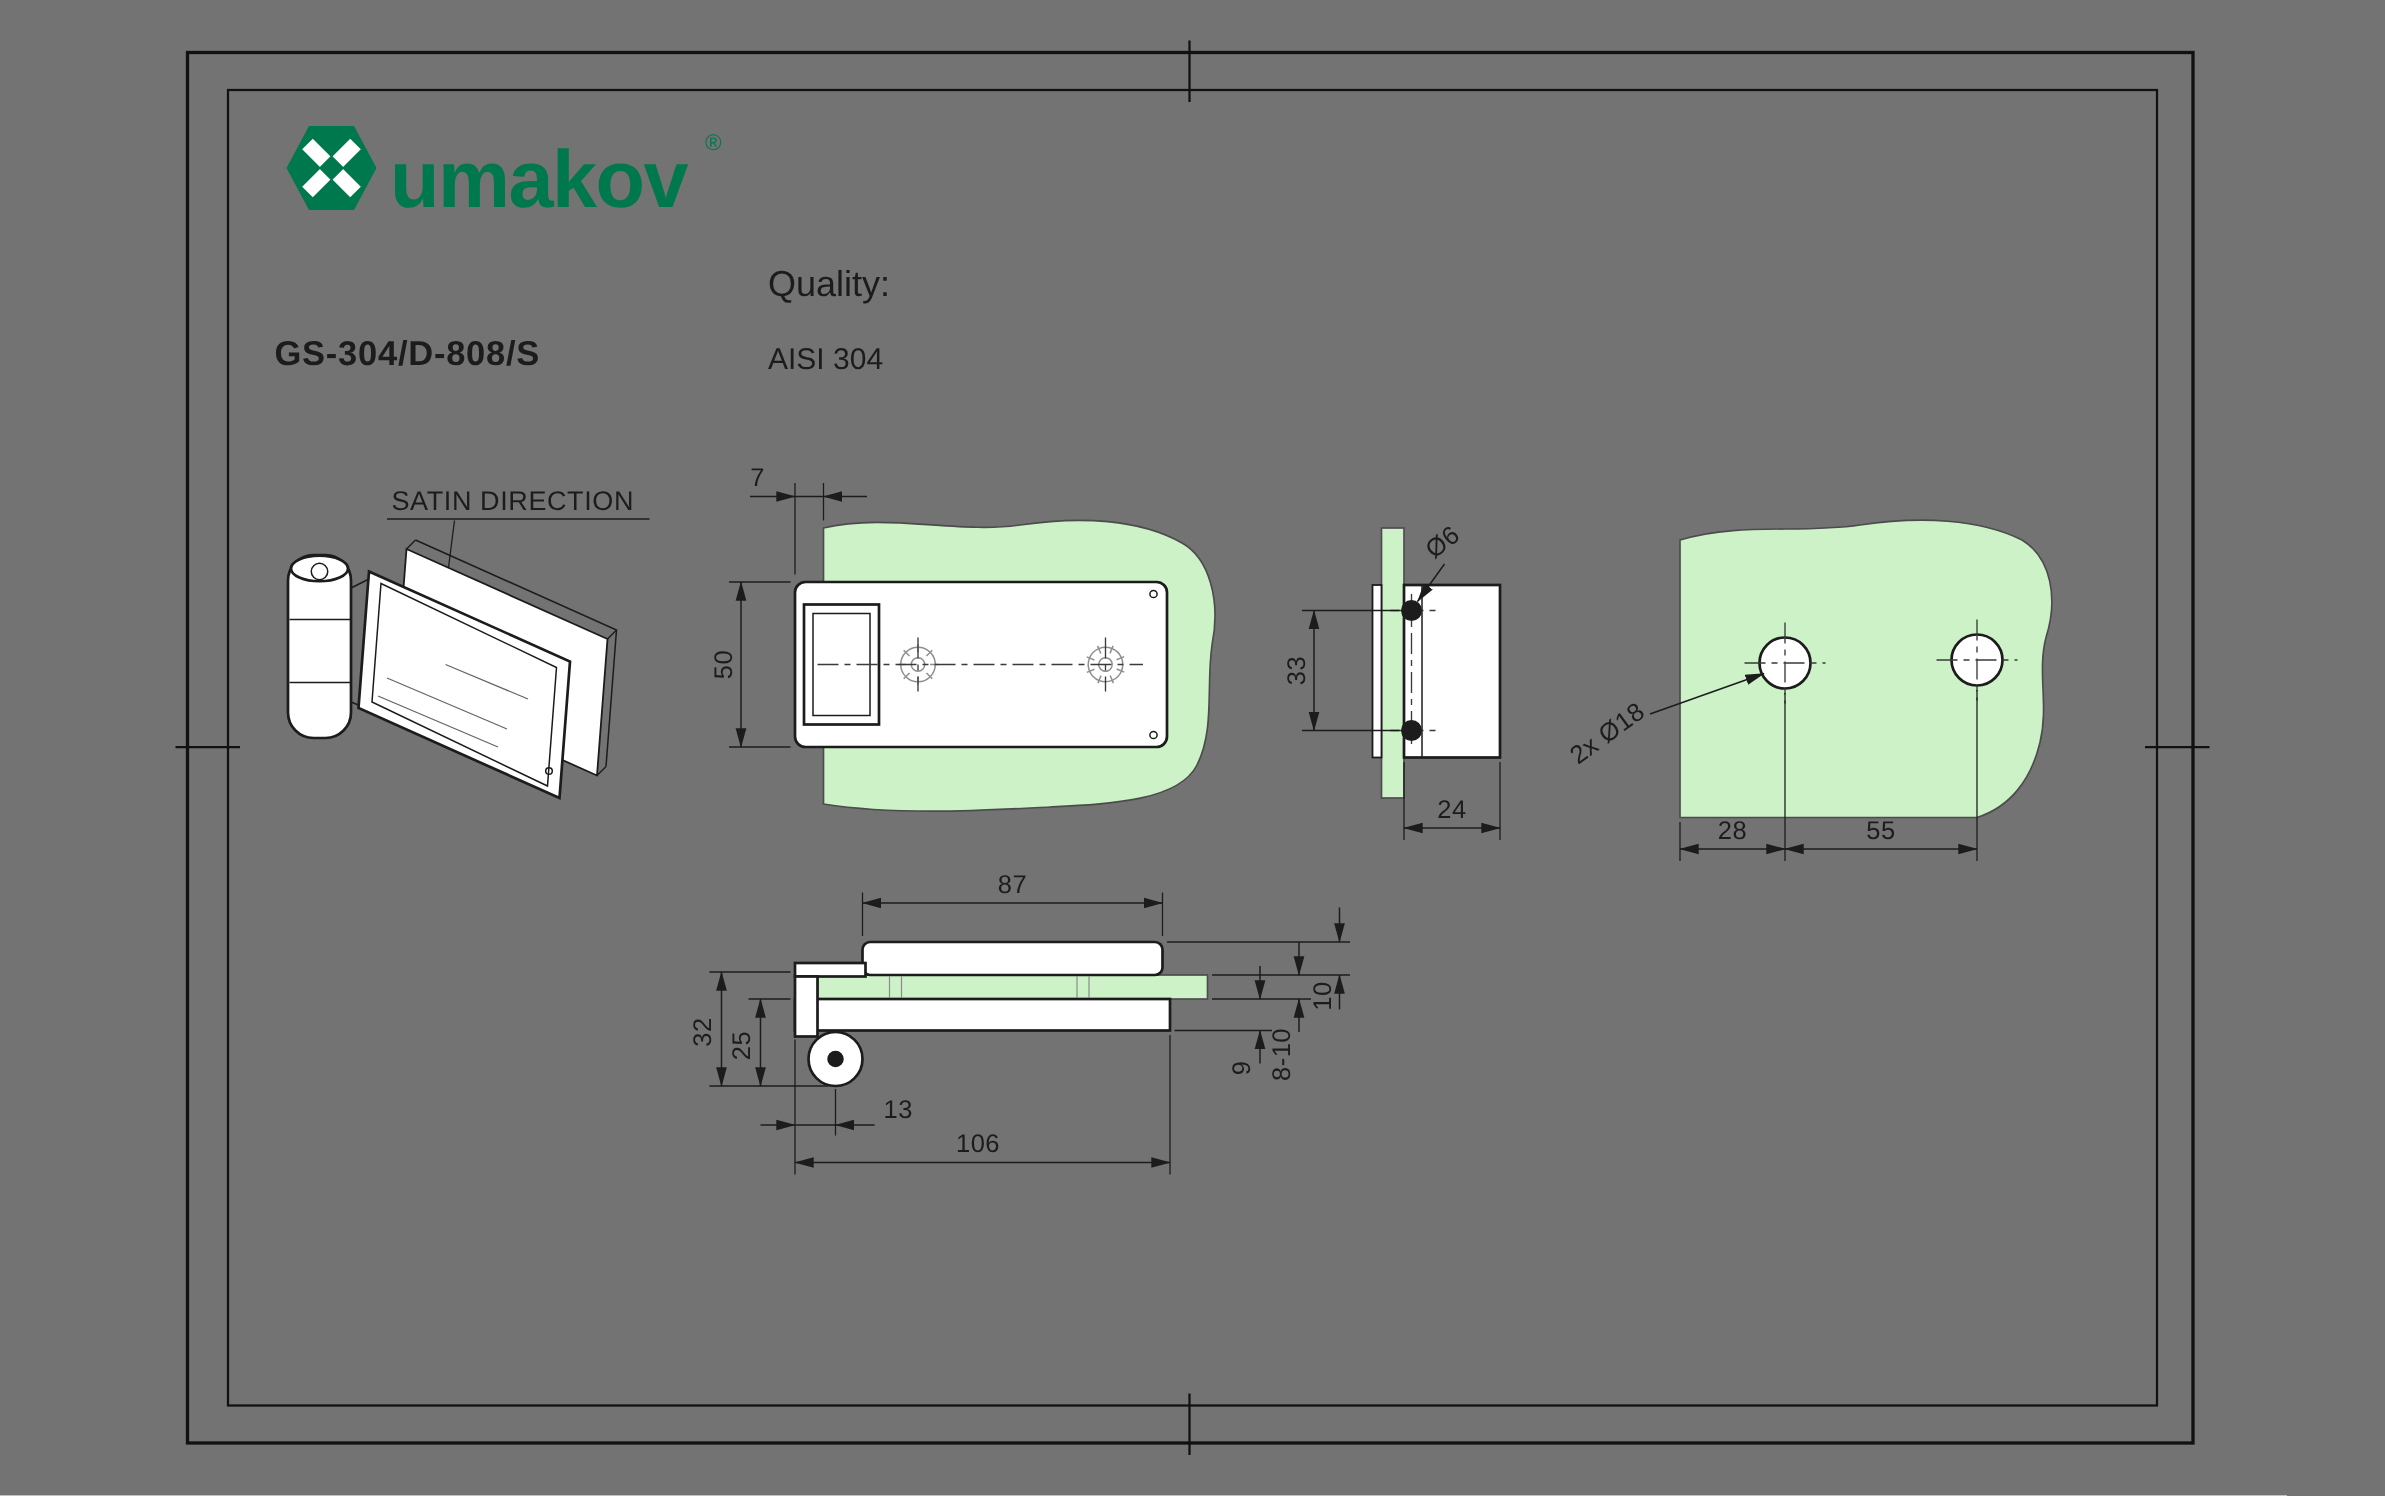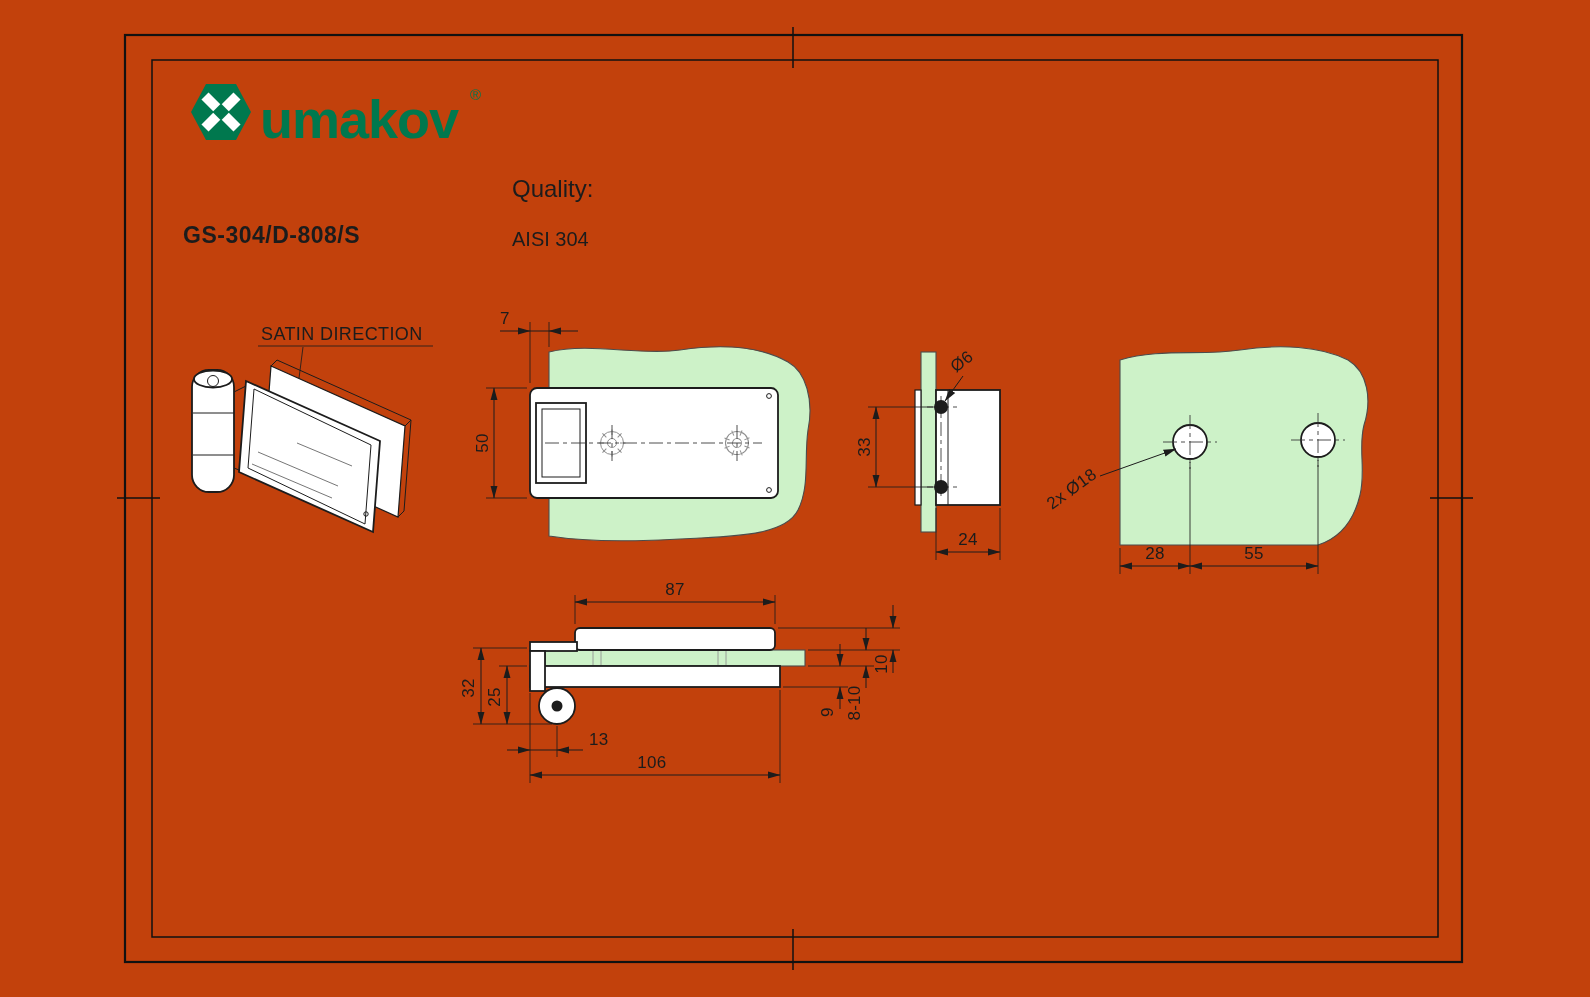--- a/index.html
+++ b/index.html
@@ -1,17 +1,17 @@
 <!DOCTYPE html>
 <html style="--glass: #cdf2c8; --brand: #00784e; --line: #1c1c1c;"><head>
 <meta charset="utf-8">
 <style>
   :root { --glass:#cdf2c8; --brand:#00784e; --line:#1c1c1c; }
   html,body{margin:0;padding:0;background:#fff;}
-  .page{position:relative;width:1590px;height:997px;background:#c2410c;overflow:hidden;
+  .page{position:relative;width:1590px;height:997px;background:#737373;overflow:hidden;
         font-family:"Liberation Sans",sans-serif;}
   .page svg{position:absolute;top:0;left:0;}
   svg text{fill:var(--line);font-family:"Liberation Sans",sans-serif;}
   .dim{font-size:17px;text-anchor:middle;letter-spacing:.3px;}
   .as{text-anchor:start;}
   .outline{fill:#fff;stroke:var(--line);stroke-width:1.8;}
   .wfill{fill:#fff;stroke:var(--line);stroke-width:1.2;}
   .thin{fill:none;stroke:var(--line);stroke-width:1;}
   .glassf{fill:var(--glass);stroke:#4c4c4c;stroke-width:1.1;}
   .dimline{stroke:var(--line);stroke-width:1;fill:none;}

